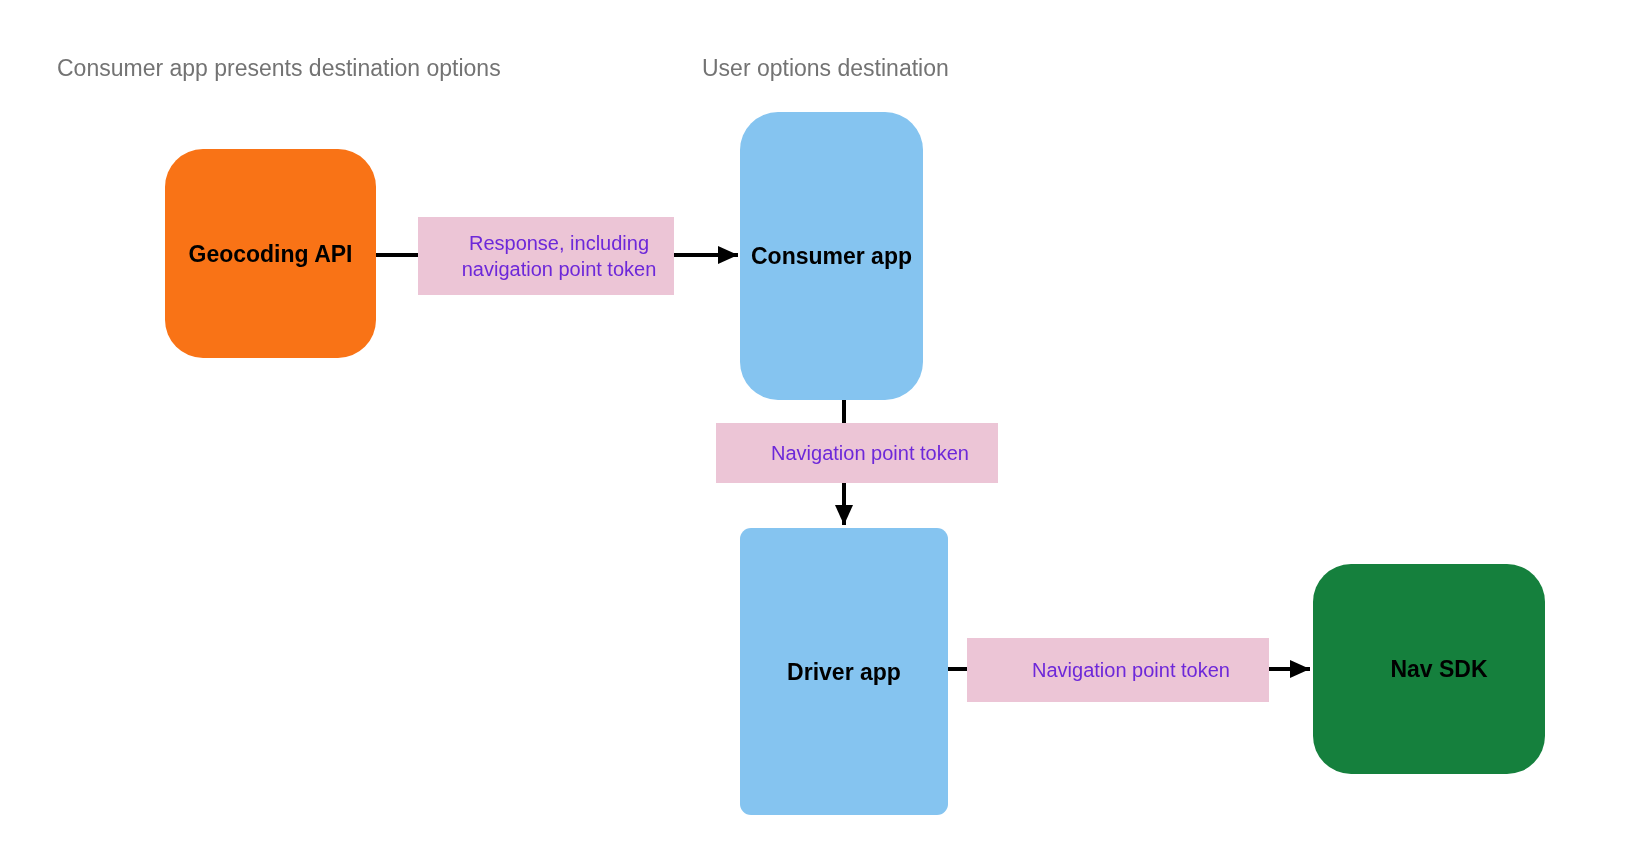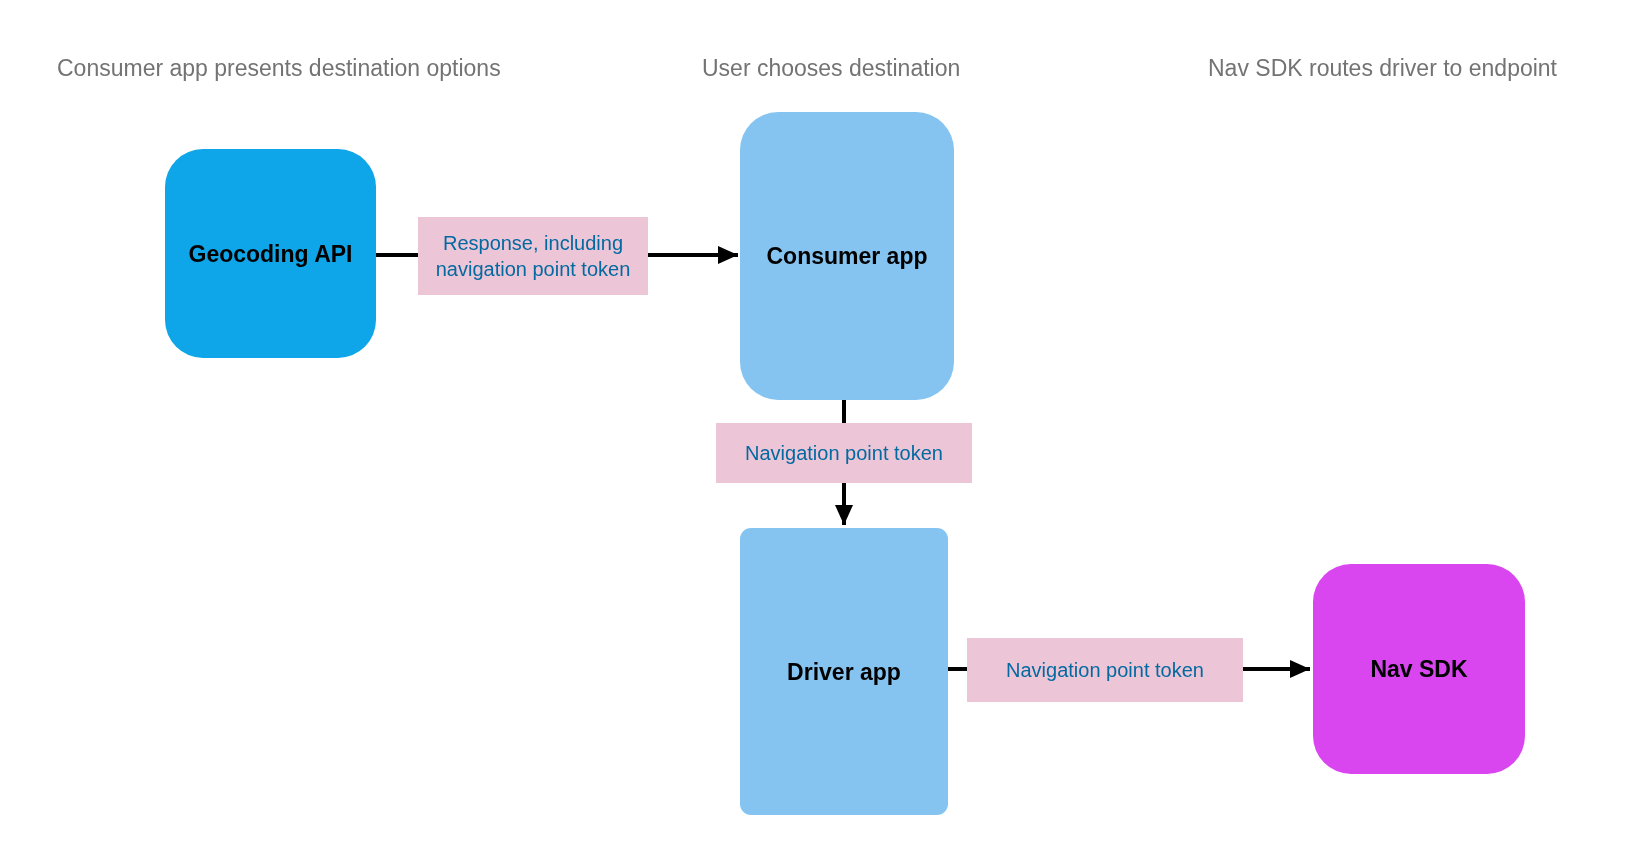--- a/index.html
+++ b/index.html
@@ -40,69 +40,69 @@
   }
   .edge-label {
     position: absolute;
     display: flex;
     align-items: center;
     justify-content: center;
     text-align: center;
     font-size: 20px;
     font-weight: 400;
     line-height: 26px;
-    color: #0369a1;
+    color: #6d28d9;
     z-index: 2;
+    padding-left: 26px;
   }
   .arrows {
     position: absolute;
     left: 0;
     top: 0;
     width: 1646px;
     height: 868px;
     z-index: 1;
   }
   .edge-line {
     stroke-width: 4px;
     fill: none;
   }
 </style>
 </head>
 <body>
 
 <div class="canvas">
 
   <div class="col-header" style="left:57px; top:54px;">Consumer app presents destination options</div>
-  <div class="col-header" style="left:702px; top:54px;">User chooses destination</div>
-  <div class="col-header" style="left:1208px; top:54px;">Nav SDK routes driver to endpoint</div>
+  <div class="col-header" style="left:702px; top:54px;">User options destination</div>
 
   <svg class="arrows" width="1646" height="868" viewBox="0 0 1646 868" xmlns="http://www.w3.org/2000/svg">
     <defs>
       <marker id="arrowhead" markerUnits="userSpaceOnUse" markerWidth="20" markerHeight="18" refX="20" refY="9" orient="auto">
         <path d="M0,0 L20,9 L0,18 Z" style="fill: rgb(0, 0, 0);"></path>
       </marker>
     </defs>
     <line class="edge-line" x1="376" y1="255" x2="738" y2="255" marker-end="url(#arrowhead)" style="stroke: rgb(0, 0, 0);"></line>
     <line class="edge-line" x1="844" y1="400" x2="844" y2="525" marker-end="url(#arrowhead)" style="stroke: rgb(0, 0, 0);"></line>
     <line class="edge-line" x1="948" y1="669" x2="1310" y2="669" marker-end="url(#arrowhead)" style="stroke: rgb(0, 0, 0);"></line>
   </svg>
 
   <div class="edge-label" style="left: 418px; top: 217px; width: 230px; height: 78px; background-color: rgb(236, 197, 214);">Response, including navigation point token</div>
   <div class="edge-label" style="left: 716px; top: 423px; width: 256px; height: 60px; background-color: rgb(236, 197, 214);">Navigation point token</div>
   <div class="edge-label" style="left: 967px; top: 638px; width: 276px; height: 64px; background-color: rgb(236, 197, 214);">Navigation point token</div>
 
-  <div class="node" style="left: 165px; top: 149px; width: 211px; height: 209px; background-color: #0ea5e9;">
+  <div class="node" style="left: 165px; top: 149px; width: 211px; height: 209px; background-color: #f97316;">
     <span class="node-label">Geocoding API</span>
   </div>
 
-  <div class="node" style="left: 740px; top: 112px; width: 214px; height: 288px; background-color: rgb(133, 196, 240);">
+  <div class="node" style="left: 740px; top: 112px; width: 183px; height: 288px; background-color: rgb(133, 196, 240);">
     <span class="node-label">Consumer app</span>
   </div>
 
   <div class="node" style="left: 740px; top: 528px; width: 208px; height: 287px; background-color: rgb(133, 196, 240); border-radius: 11px;">
     <span class="node-label">Driver app</span>
   </div>
 
-  <div class="node" style="left: 1313px; top: 564px; width: 212px; height: 210px; background-color: #d946ef;">
+  <div class="node" style="left: 1313px; top: 564px; width: 212px; height: 210px; background-color: #15803d; padding-left: 20px;">
     <span class="node-label">Nav SDK</span>
   </div>
 
 </div>
 
 </body></html>

